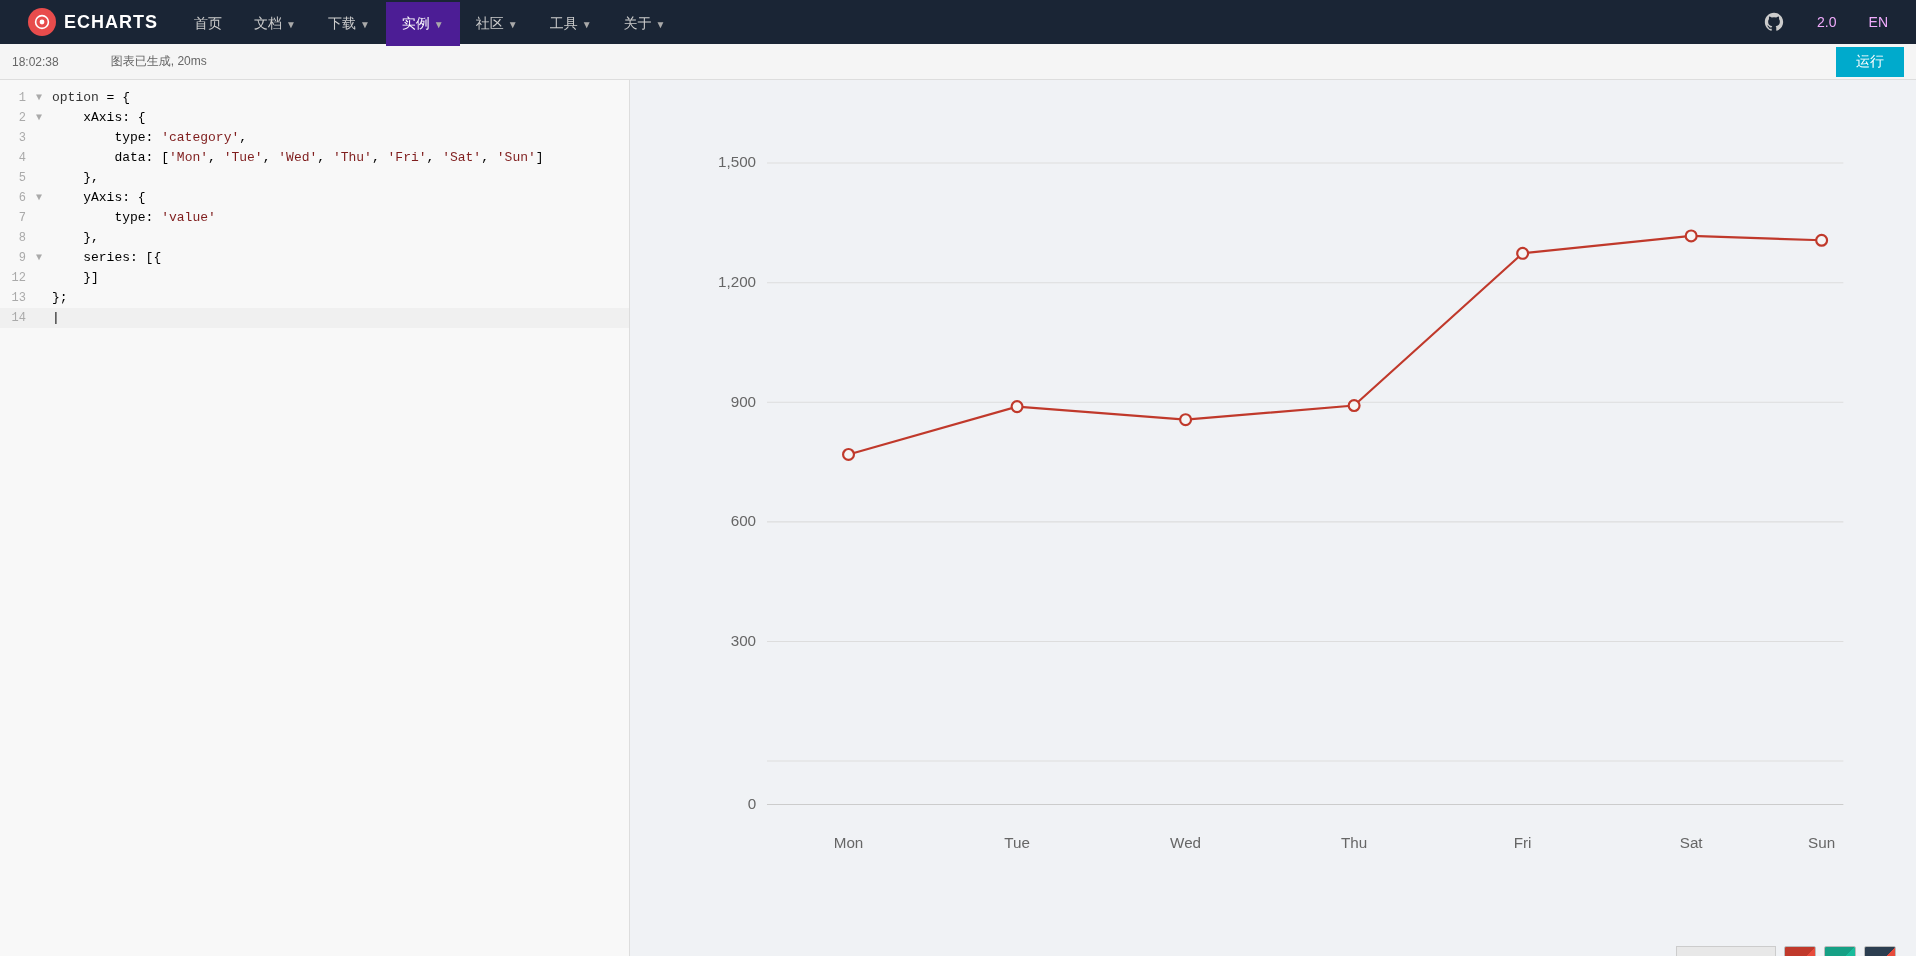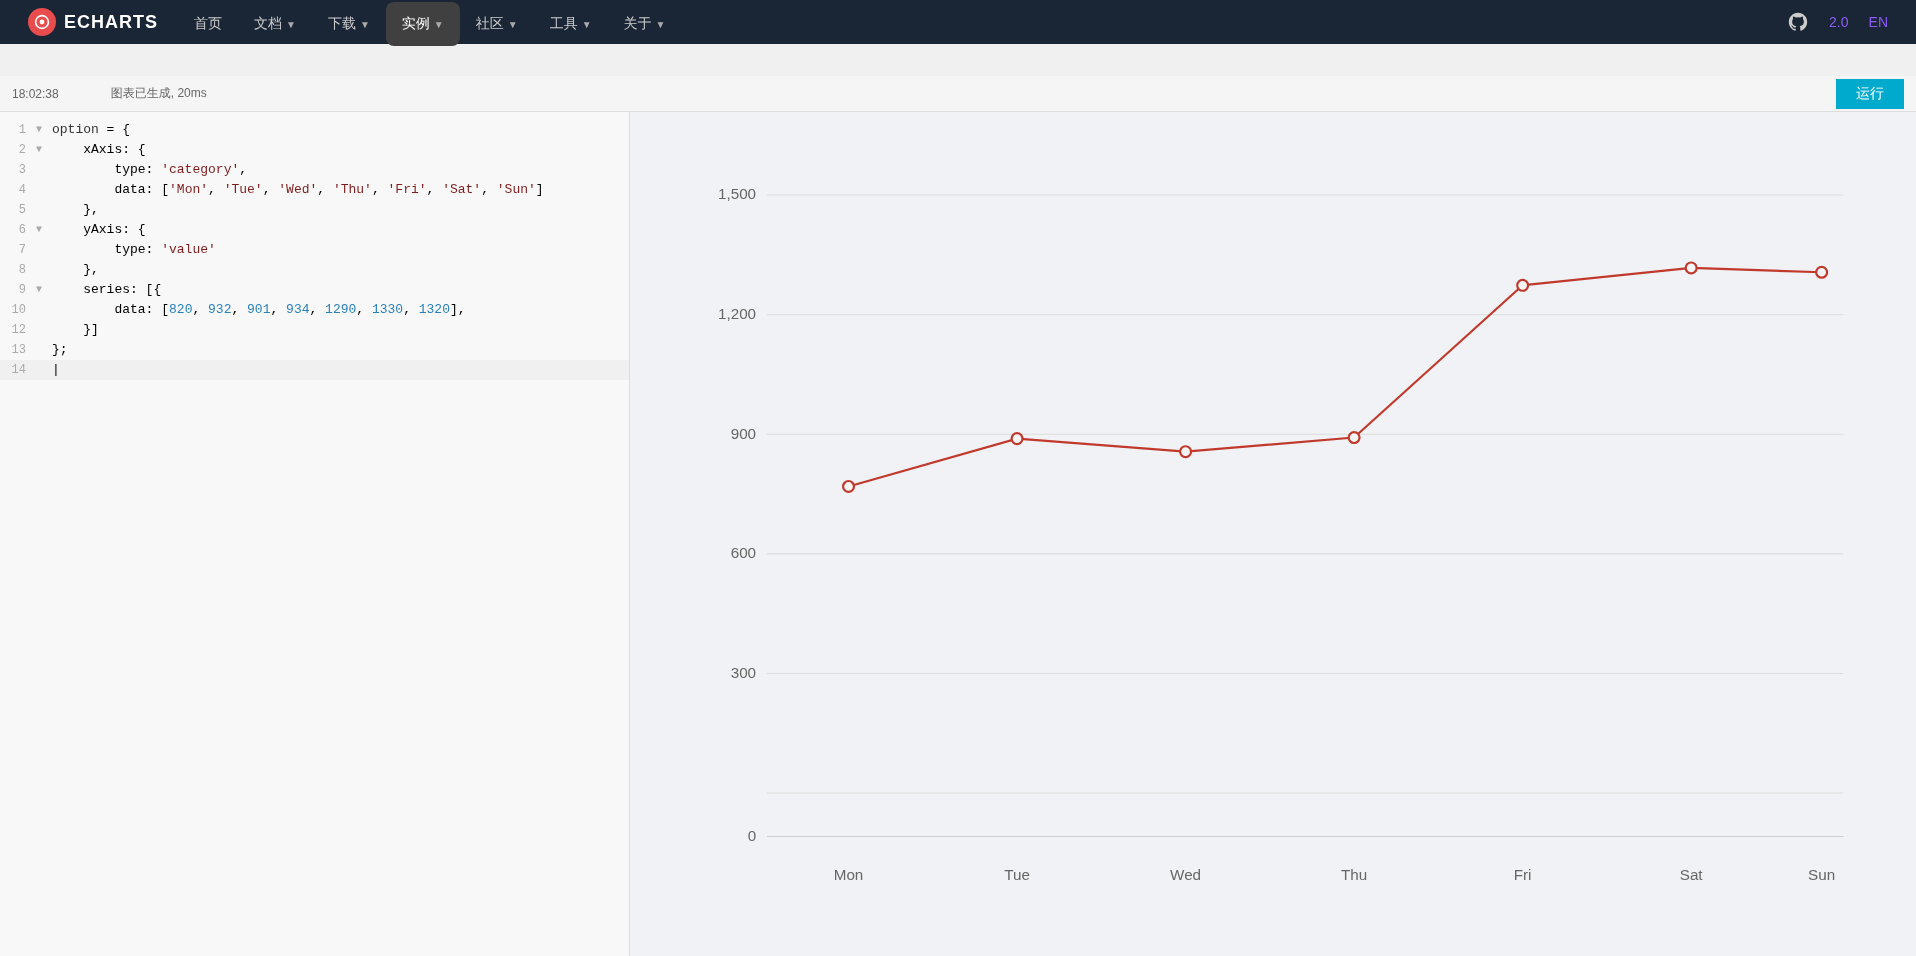--- a/index.html
+++ b/index.html
@@ -44,47 +44,46 @@
     .nav-item {
       display: flex;
       align-items: center;
       padding: 0 16px;
       color: #ccc;
       cursor: pointer;
       font-size: 14px;
       height: 44px;
       position: relative;
     }
-    .nav-item.active { background: #404040; color: white; border-radius: 8px; }
+    .nav-item.active { background: #4c1d95; color: white; }
     .nav-item .arrow { font-size: 10px; margin-left: 4px; color: #aaa; }
     .navbar-right {
       margin-left: auto;
       display: flex;
       align-items: center;
-      gap: 20px;
-      color: #8b5cf6;
+      gap: 32px;
+      color: #f0abfc;
       font-size: 14px;
     }
     .github-icon {
       width: 22px;
       height: 22px;
       fill: #ccc;
       cursor: pointer;
     }
 
     
     .editor-toolbar {
       background: #f5f5f5;
       border-bottom: 1px solid #ddd;
       height: 36px;
       display: flex;
       align-items: center;
       padding: 0 12px;
       gap: 16px;
-      margin-top: 32px;
     }
     .toolbar-time { color: #666; font-size: 12px; }
     .toolbar-status { color: #666; font-size: 12px; padding-left: 36px; }
     .run-button {
       margin-left: auto;
       background: #00aacc;
       color: white;
       border: none;
       padding: 6px 20px;
       cursor: pointer;
@@ -285,25 +284,20 @@
         <span class="line-num">8</span>
         <span class="line-arrow"> </span>
         <span class="line-content">    },</span>
       </div>
       <div class="code-line">
         <span class="line-num">9</span>
         <span class="line-arrow">▼</span>
         <span class="line-content">    series: [{</span>
       </div>
       <div class="code-line">
-        <span class="line-num">10</span>
-        <span class="line-arrow"> </span>
-        <span class="line-content">        data: [<span class="num">820</span>, <span class="num">932</span>, <span class="num">901</span>, <span class="num">934</span>, <span class="num">1290</span>, <span class="num">1330</span>, <span class="num">1320</span>],</span>
-      </div>
-      <div class="code-line">
         <span class="line-num">12</span>
         <span class="line-arrow"> </span>
         <span class="line-content">    }]</span>
       </div>
       <div class="code-line">
         <span class="line-num">13</span>
         <span class="line-arrow"> </span>
         <span class="line-content">};</span>
       </div>
       <div class="code-line cursor-line">

